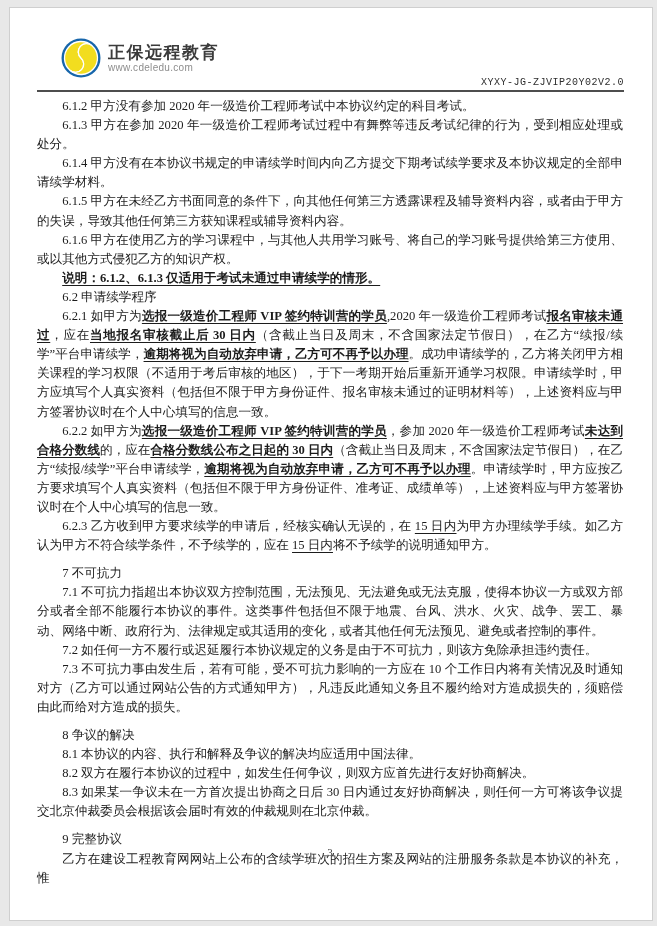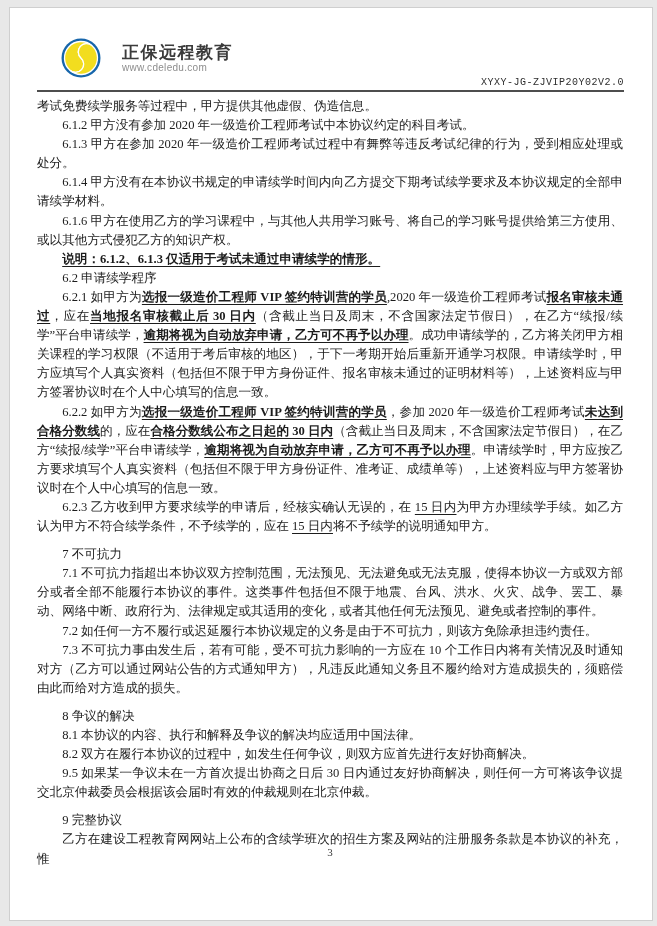--- a/index.html
+++ b/index.html
@@ -13,21 +13,21 @@
     background:#ffffff;
     border:1px solid #cfcfcf;
     box-sizing:border-box;
     overflow:hidden;
   }
   
   .hdr{
     position:absolute;left:27px;right:28px;top:26px;height:56px;
   }
   .logo{
-    position:absolute;left:24px;top:4px;display:flex;align-items:center;gap:21px;justify-content:flex-end;
+    position:absolute;left:24px;top:4px;display:flex;align-items:center;gap:7px;justify-content:flex-end;
   }
   .logo svg{display:block;}
   .logo-txt .t1{
     font-family:"Liberation Sans","DejaVu Sans",sans-serif;
     font-size:17px;font-weight:bold;color:#3b3b3b;letter-spacing:1.5px;line-height:19px;
   }
   .logo-txt .t2{
     font-family:"Liberation Sans","DejaVu Sans",sans-serif;
     font-size:10px;color:#8d8d8d;line-height:12px;letter-spacing:.3px;
   }
@@ -80,38 +80,38 @@
         <div class="t1">正保远程教育</div>
         <div class="t2">www.cdeledu.com</div>
       </div>
     </div>
     <div class="doccode">XYXY-JG-ZJVIP20Y02V2.0</div>
   </div>
 
   <hr class="rule">
 
   <div class="doc-body" id="doc-body">
-      <p class=""><span class="">考试免费续学服务等过程中，甲方提供其他虚假、伪造信息。</span></p>
       <p class="ind "><span class="">6.1.2 甲方没有参加 2020 年一级造价工程师考试中本协议约定的科目考试。</span></p>
       <p class="ind "><span class="">6.1.3 甲方在参加 2020 年一级造价工程师考试过程中有舞弊等违反考试纪律的行为，受到相应处理或处分。</span></p>
       <p class="ind "><span class="">6.1.4 甲方没有在本协议书规定的申请续学时间内向乙方提交下期考试续学要求及本协议规定的全部申请续学材料。</span></p>
+      <p class="ind "><span class="">6.1.5 甲方在未经乙方书面同意的条件下，向其他任何第三方透露课程及辅导资料内容，或者由于甲方的失误，导致其他任何第三方获知课程或辅导资料内容。</span></p>
       <p class="ind "><span class="">6.1.6 甲方在使用乙方的学习课程中，与其他人共用学习账号、将自己的学习账号提供给第三方使用、或以其他方式侵犯乙方的知识产权。</span></p>
       <p class="ind "><span class="b u">说明：6.1.2、6.1.3 仅适用于考试未通过申请续学的情形。</span></p>
       <p class="ind bold "><span class="">6.2 申请续学程序</span></p>
       <p class="ind "><span class="">6.2.1 如甲方为</span><span class="b u">选报一级造价工程师 VIP 签约特训营的学员</span><span class="">,2020 年一级造价工程师考试</span><span class="b u">报名审核未通过</span><span class="">，应在</span><span class="b u">当地报名审核截止后 30 日内</span><span class="">（含截止当日及周末，不含国家法定节假日），在乙方“续报/续学”平台申请续学，</span><span class="b u">逾期将视为自动放弃申请，乙方可不再予以办理</span><span class="">。成功申请续学的，乙方将关闭甲方相关课程的学习权限（不适用于考后审核的地区），于下一考期开始后重新开通学习权限。申请续学时，甲方应填写个人真实资料（包括但不限于甲方身份证件、报名审核未通过的证明材料等），上述资料应与甲方签署协议时在个人中心填写的信息一致。</span></p>
       <p class="ind "><span class="">6.2.2 如甲方为</span><span class="b u">选报一级造价工程师 VIP 签约特训营的学员</span><span class="">，参加 2020 年一级造价工程师考试</span><span class="b u">未达到合格分数线</span><span class="">的，应在</span><span class="b u">合格分数线公布之日起的 30 日内</span><span class="">（含截止当日及周末，不含国家法定节假日），在乙方“续报/续学”平台申请续学，</span><span class="b u">逾期将视为自动放弃申请，乙方可不再予以办理</span><span class="">。申请续学时，甲方应按乙方要求填写个人真实资料（包括但不限于甲方身份证件、准考证、成绩单等），上述资料应与甲方签署协议时在个人中心填写的信息一致。</span></p>
       <p class="ind "><span class="">6.2.3 乙方收到甲方要求续学的申请后，经核实确认无误的，在 </span><span class="u">15 日内</span><span class="">为甲方办理续学手续。如乙方认为甲方不符合续学条件，不予续学的，应在 </span><span class="u">15 日内</span><span class="">将不予续学的说明通知甲方。</span></p>
       <p class="ind bold gap"><span class="">7 不可抗力</span></p>
       <p class="ind "><span class="">7.1 不可抗力指超出本协议双方控制范围，无法预见、无法避免或无法克服，使得本协议一方或双方部分或者全部不能履行本协议的事件。这类事件包括但不限于地震、台风、洪水、火灾、战争、罢工、暴动、网络中断、政府行为、法律规定或其适用的变化，或者其他任何无法预见、避免或者控制的事件。</span></p>
       <p class="ind "><span class="">7.2 如任何一方不履行或迟延履行本协议规定的义务是由于不可抗力，则该方免除承担违约责任。</span></p>
       <p class="ind "><span class="">7.3 不可抗力事由发生后，若有可能，受不可抗力影响的一方应在 10 个工作日内将有关情况及时通知对方（乙方可以通过网站公告的方式通知甲方），凡违反此通知义务且不履约给对方造成损失的，须赔偿由此而给对方造成的损失。</span></p>
       <p class="ind bold gap"><span class="">8 争议的解决</span></p>
       <p class="ind "><span class="">8.1 本协议的内容、执行和解释及争议的解决均应适用中国法律。</span></p>
       <p class="ind "><span class="">8.2 双方在履行本协议的过程中，如发生任何争议，则双方应首先进行友好协商解决。</span></p>
-      <p class="ind "><span class="">9.5 如果某一争议未在一方首次提出协商之日后 30 日内通过友好协商解决，则任何一方可将该争议提交北京仲裁委员会根据该会届时有效的仲裁规则在北京仲裁。</span></p>
+      <p class="ind "><span class="">8.3 如果某一争议未在一方首次提出协商之日后 30 日内通过友好协商解决，则任何一方可将该争议提交北京仲裁委员会根据该会届时有效的仲裁规则在北京仲裁。</span></p>
       <p class="ind bold gap"><span class="">9 完整协议</span></p>
       <p class="ind "><span class="">乙方在建设工程教育网网站上公布的含续学班次的招生方案及网站的注册服务条款是本协议的补充，惟</span></p>
     </div>
 
   <div class="ftr">
     <span>3</span>
   </div>
 
 </div>
 

